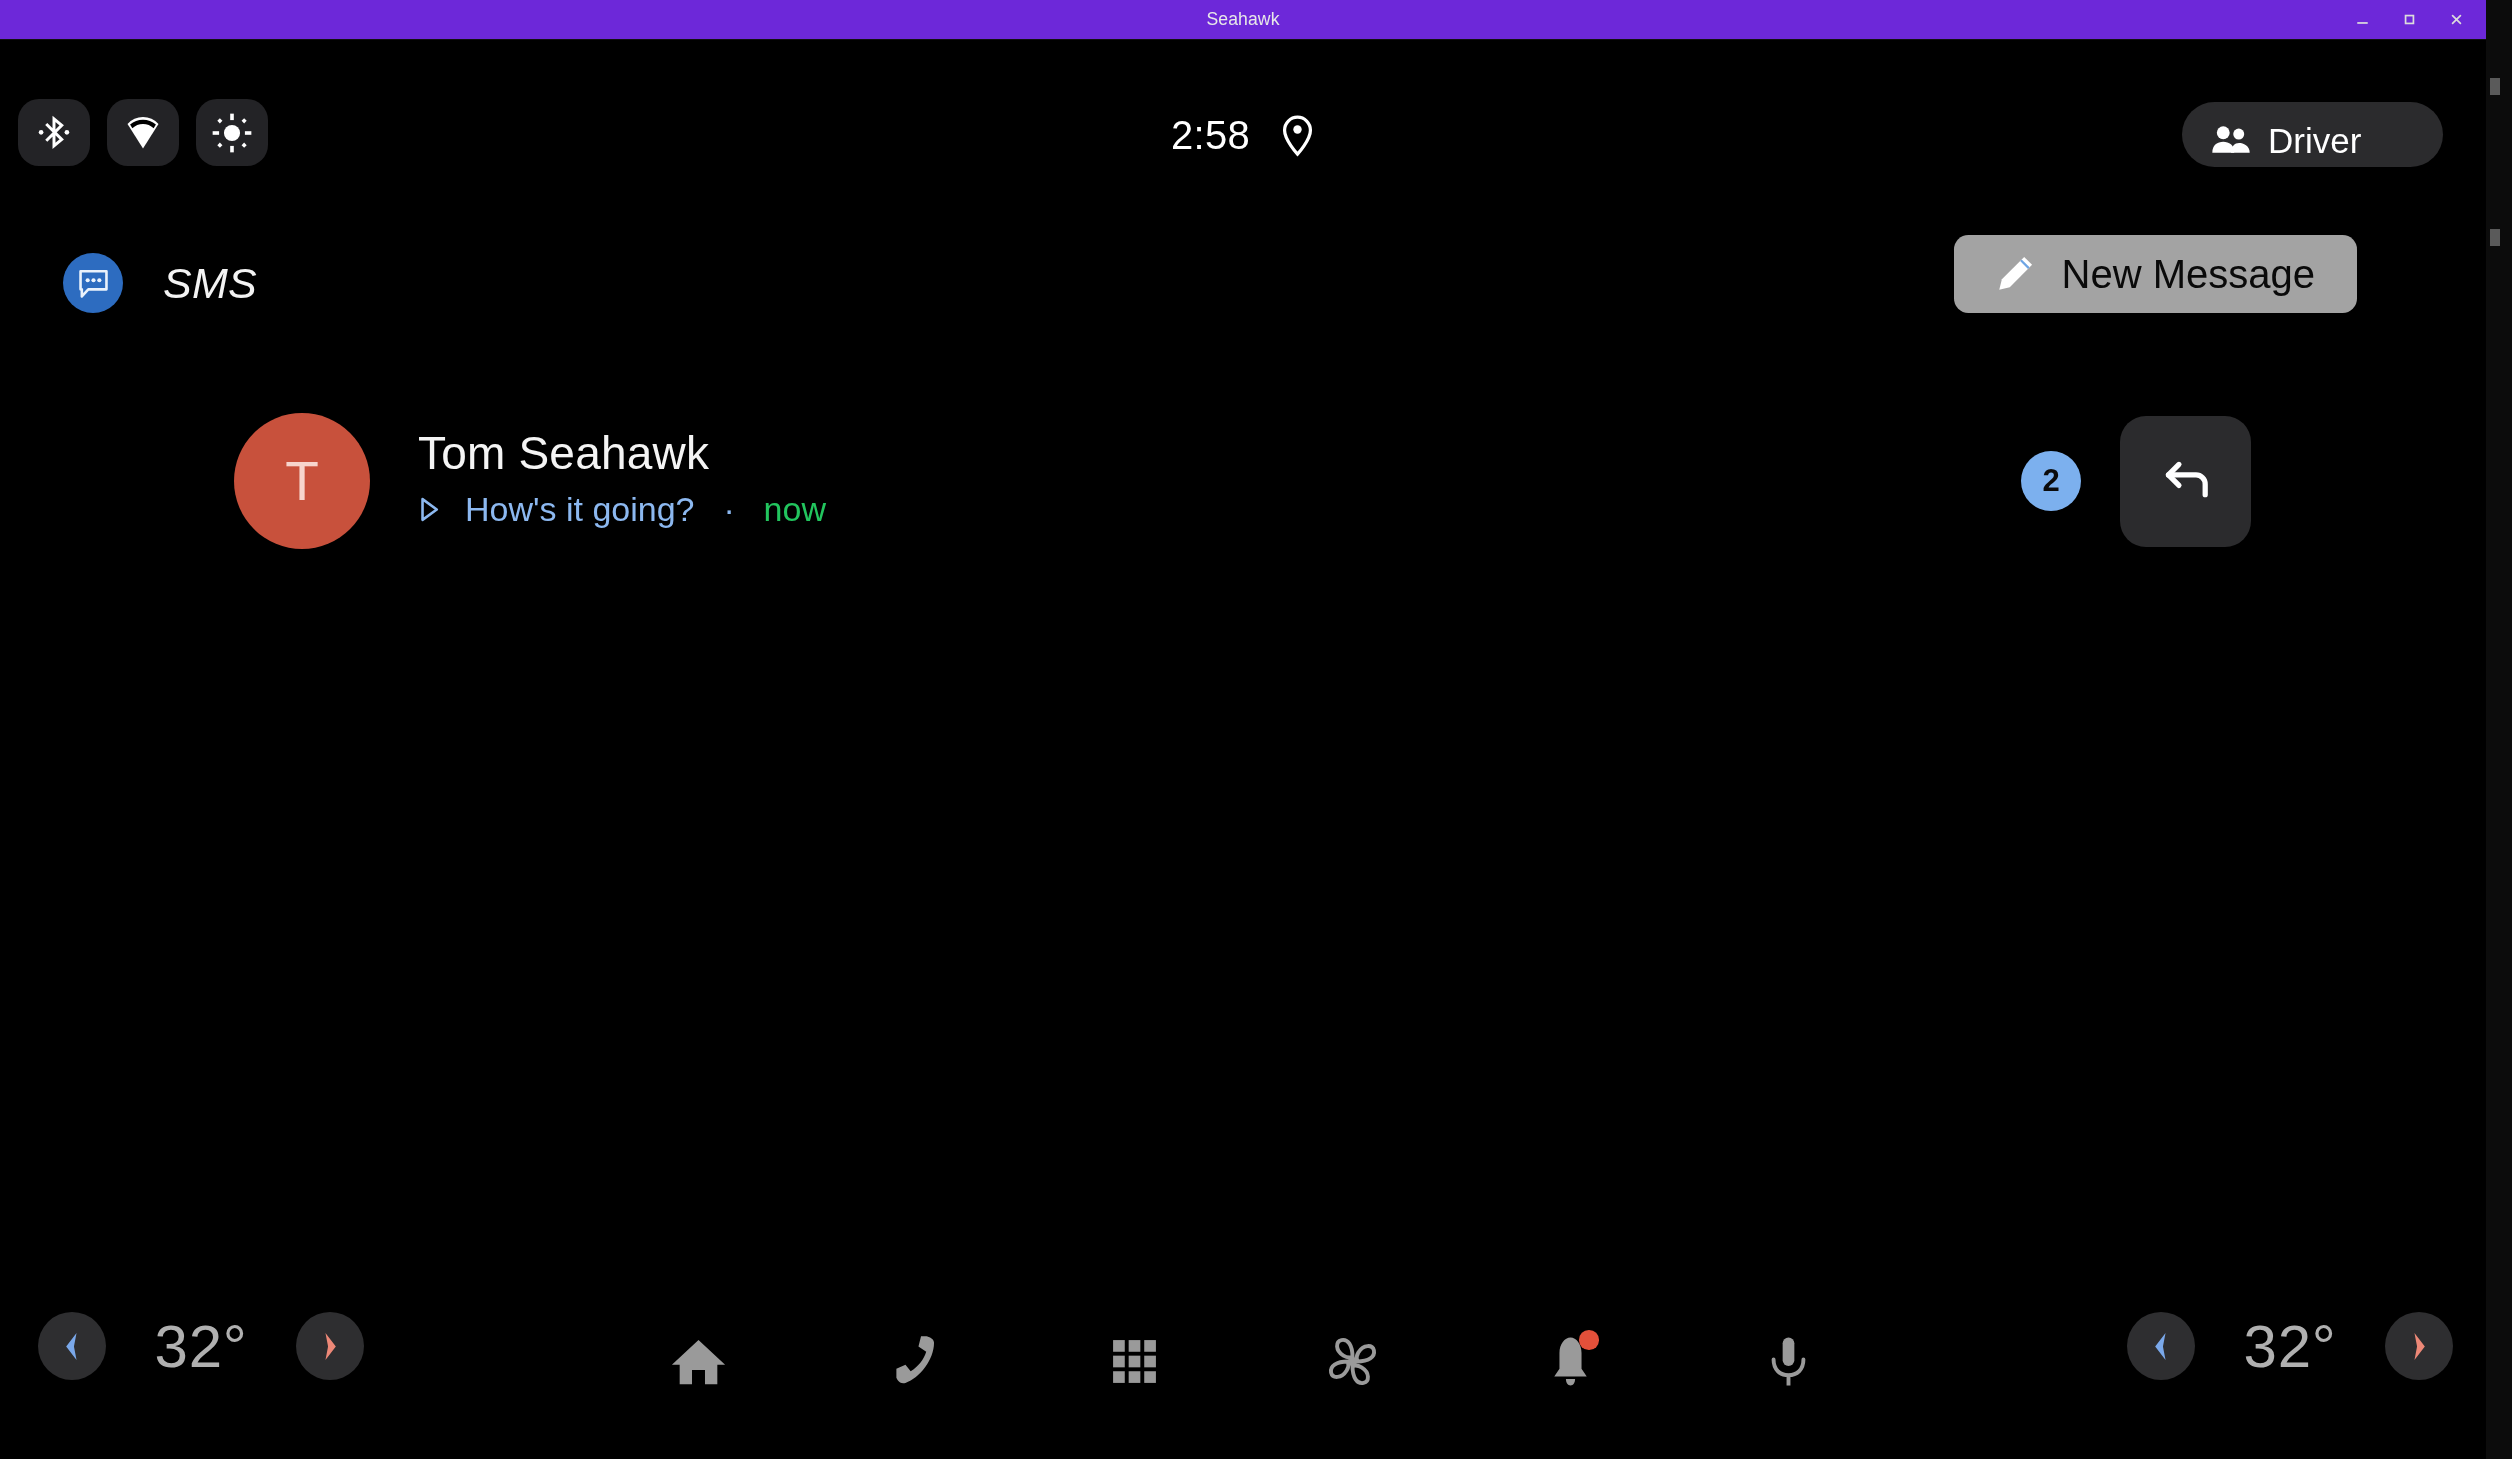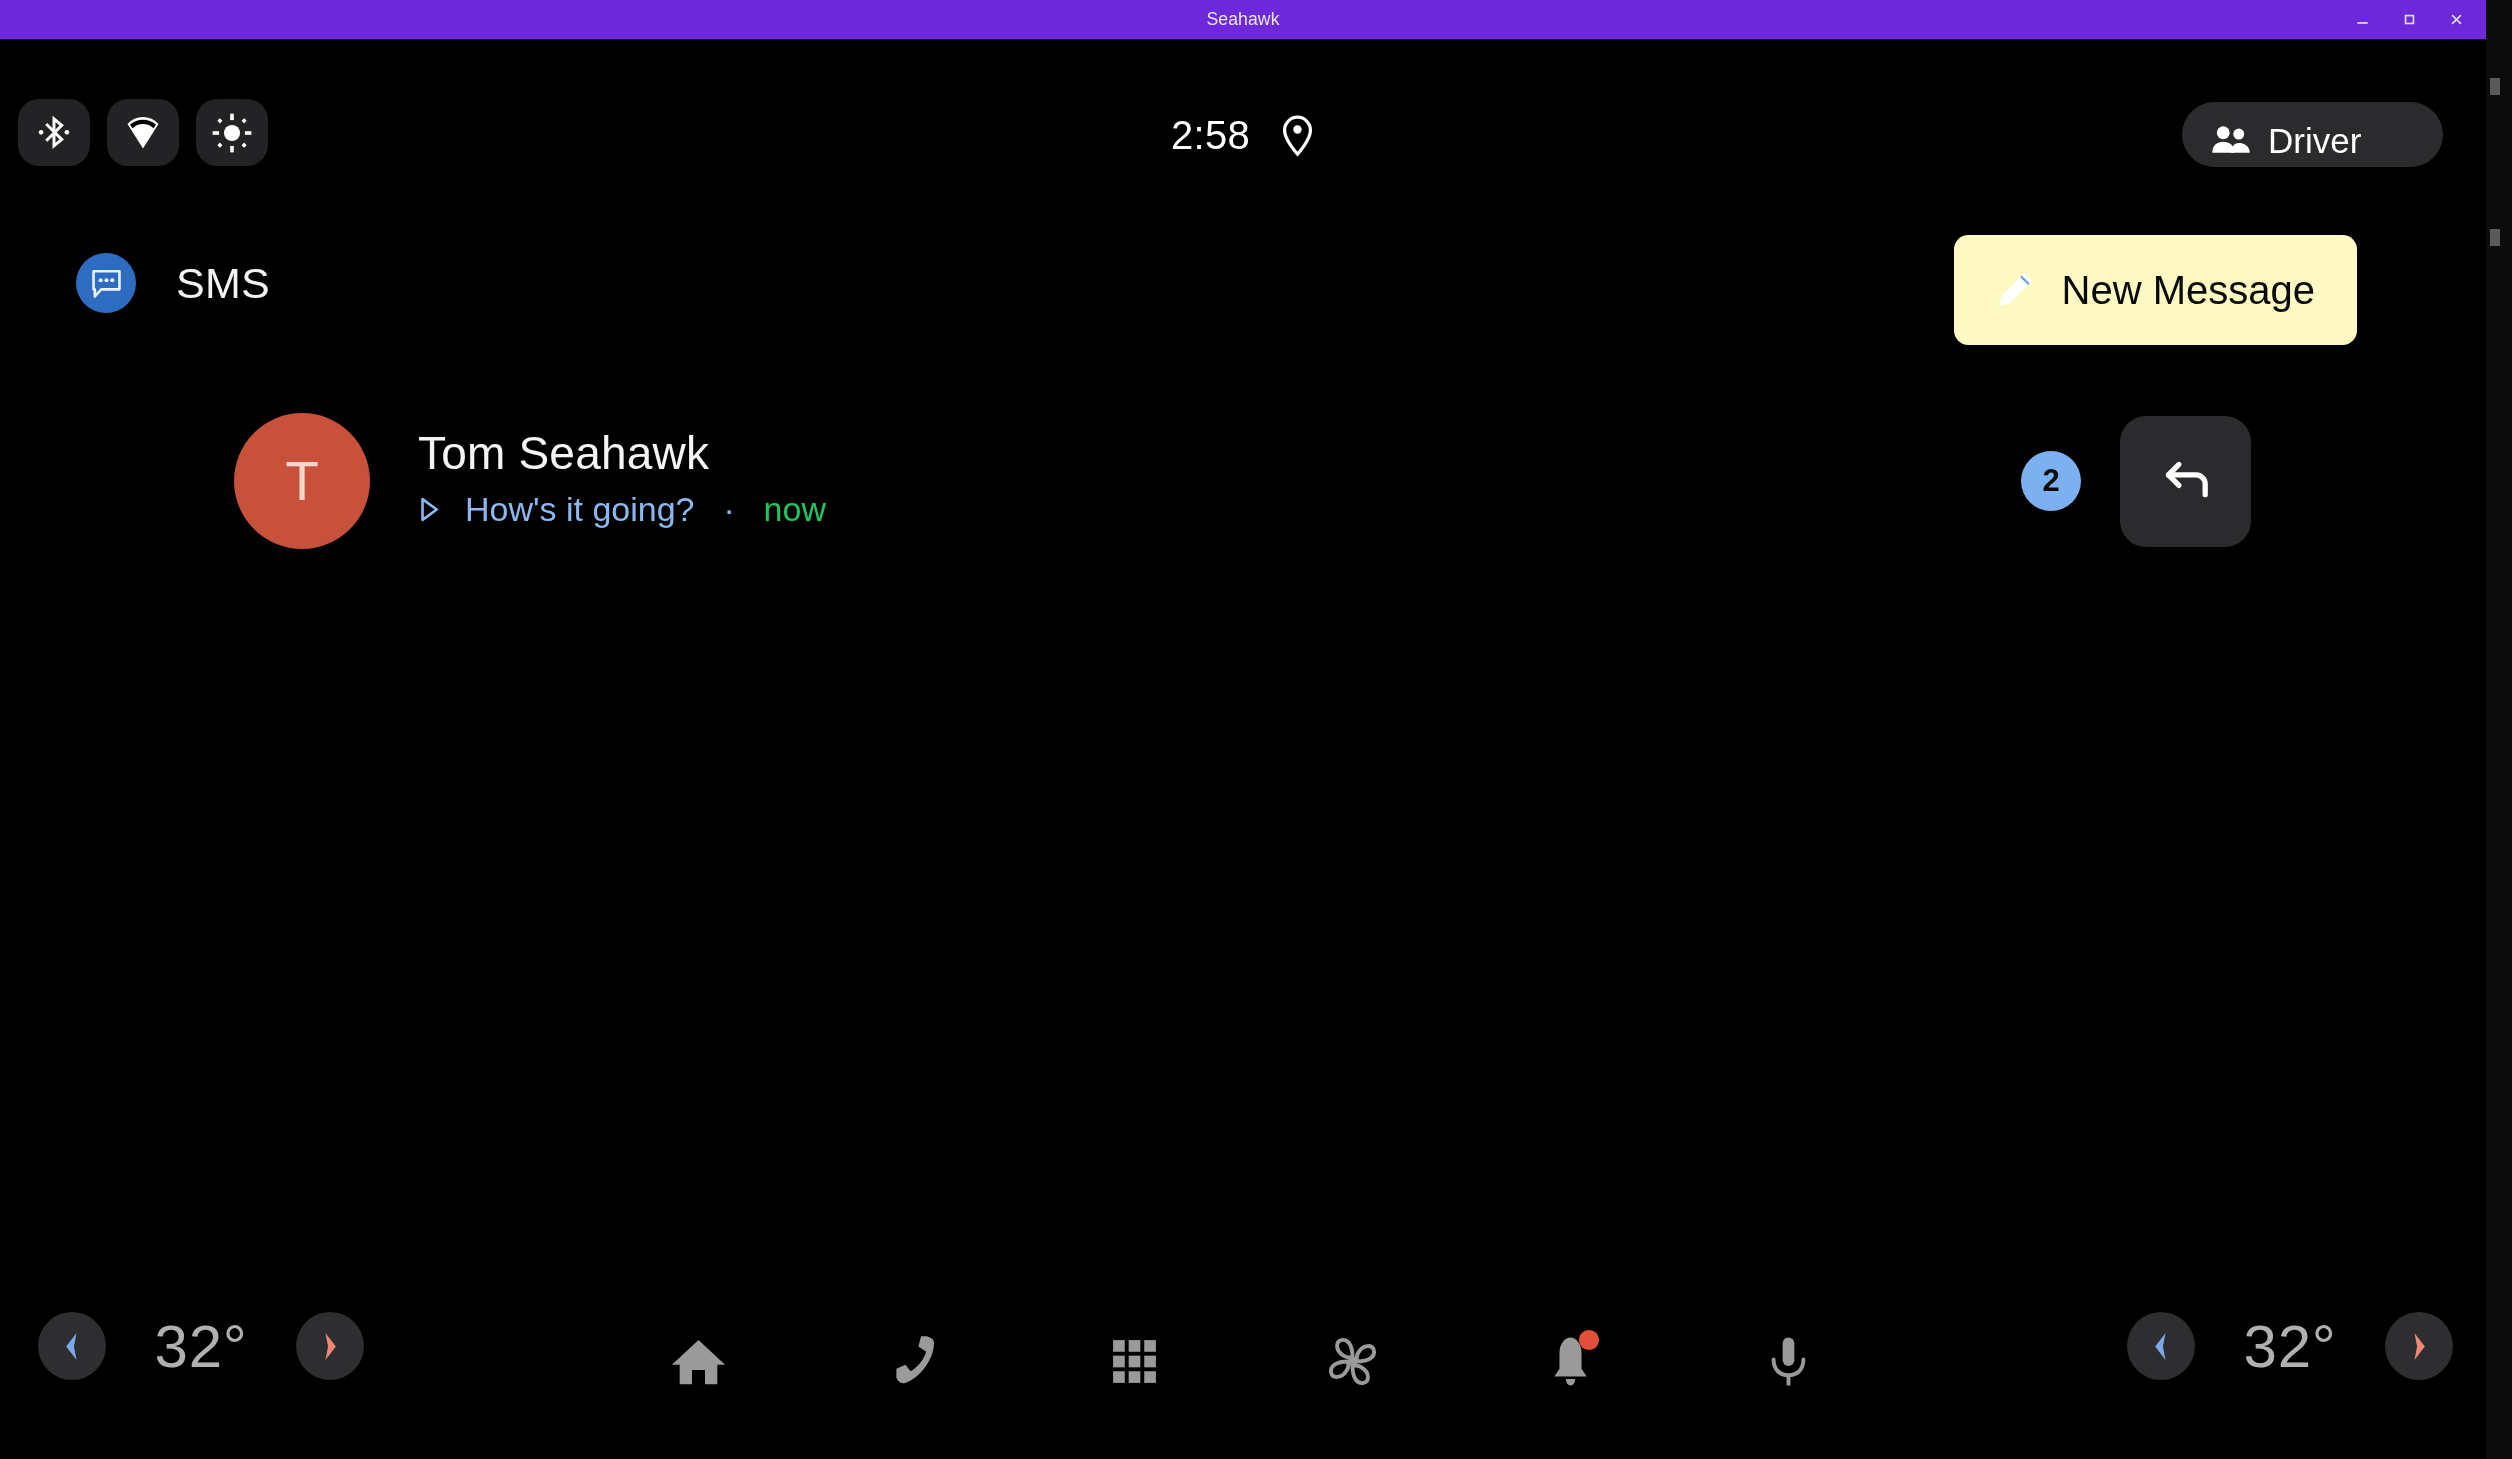--- a/index.html
+++ b/index.html
@@ -134,43 +134,44 @@
   }
 
   
   .app-header {
     position: absolute;
     left: 0; right: 0; top: 186px;
     height: 137px;
   }
   .app-id {
     position: absolute;
-    left: 76px; top: 27.4px;
+    left: 63px; top: 27.4px;
     display: flex;
     align-items: center;
     gap: 40px;
+    font-style: italic;
   }
   .app-icon {
     width: 60px; height: 60px;
     border-radius: 50%;
     background: #2d6cc0;
     display: flex; align-items: center; justify-content: center;
   }
   .app-title {
     color: #f3f3f3;
     font-size: 43px;
     font-weight: 400;
     letter-spacing: 0.2px;
   }
   .new-msg-btn {
     position: absolute;
     right: 129px; top: 9.1px;
-    height: 110px;
+    height: 78px;
     border-radius: 14.4px;
-    background: #fef9c3;
+    background: #a3a3a3;
     display: flex;
     align-items: center;
     gap: 26px;
     padding: 0 42px 0 40px;
   }
   .new-msg-btn .label {
     color: #0a0a0a;
     font-size: 40px;
     font-weight: 400;
   }

